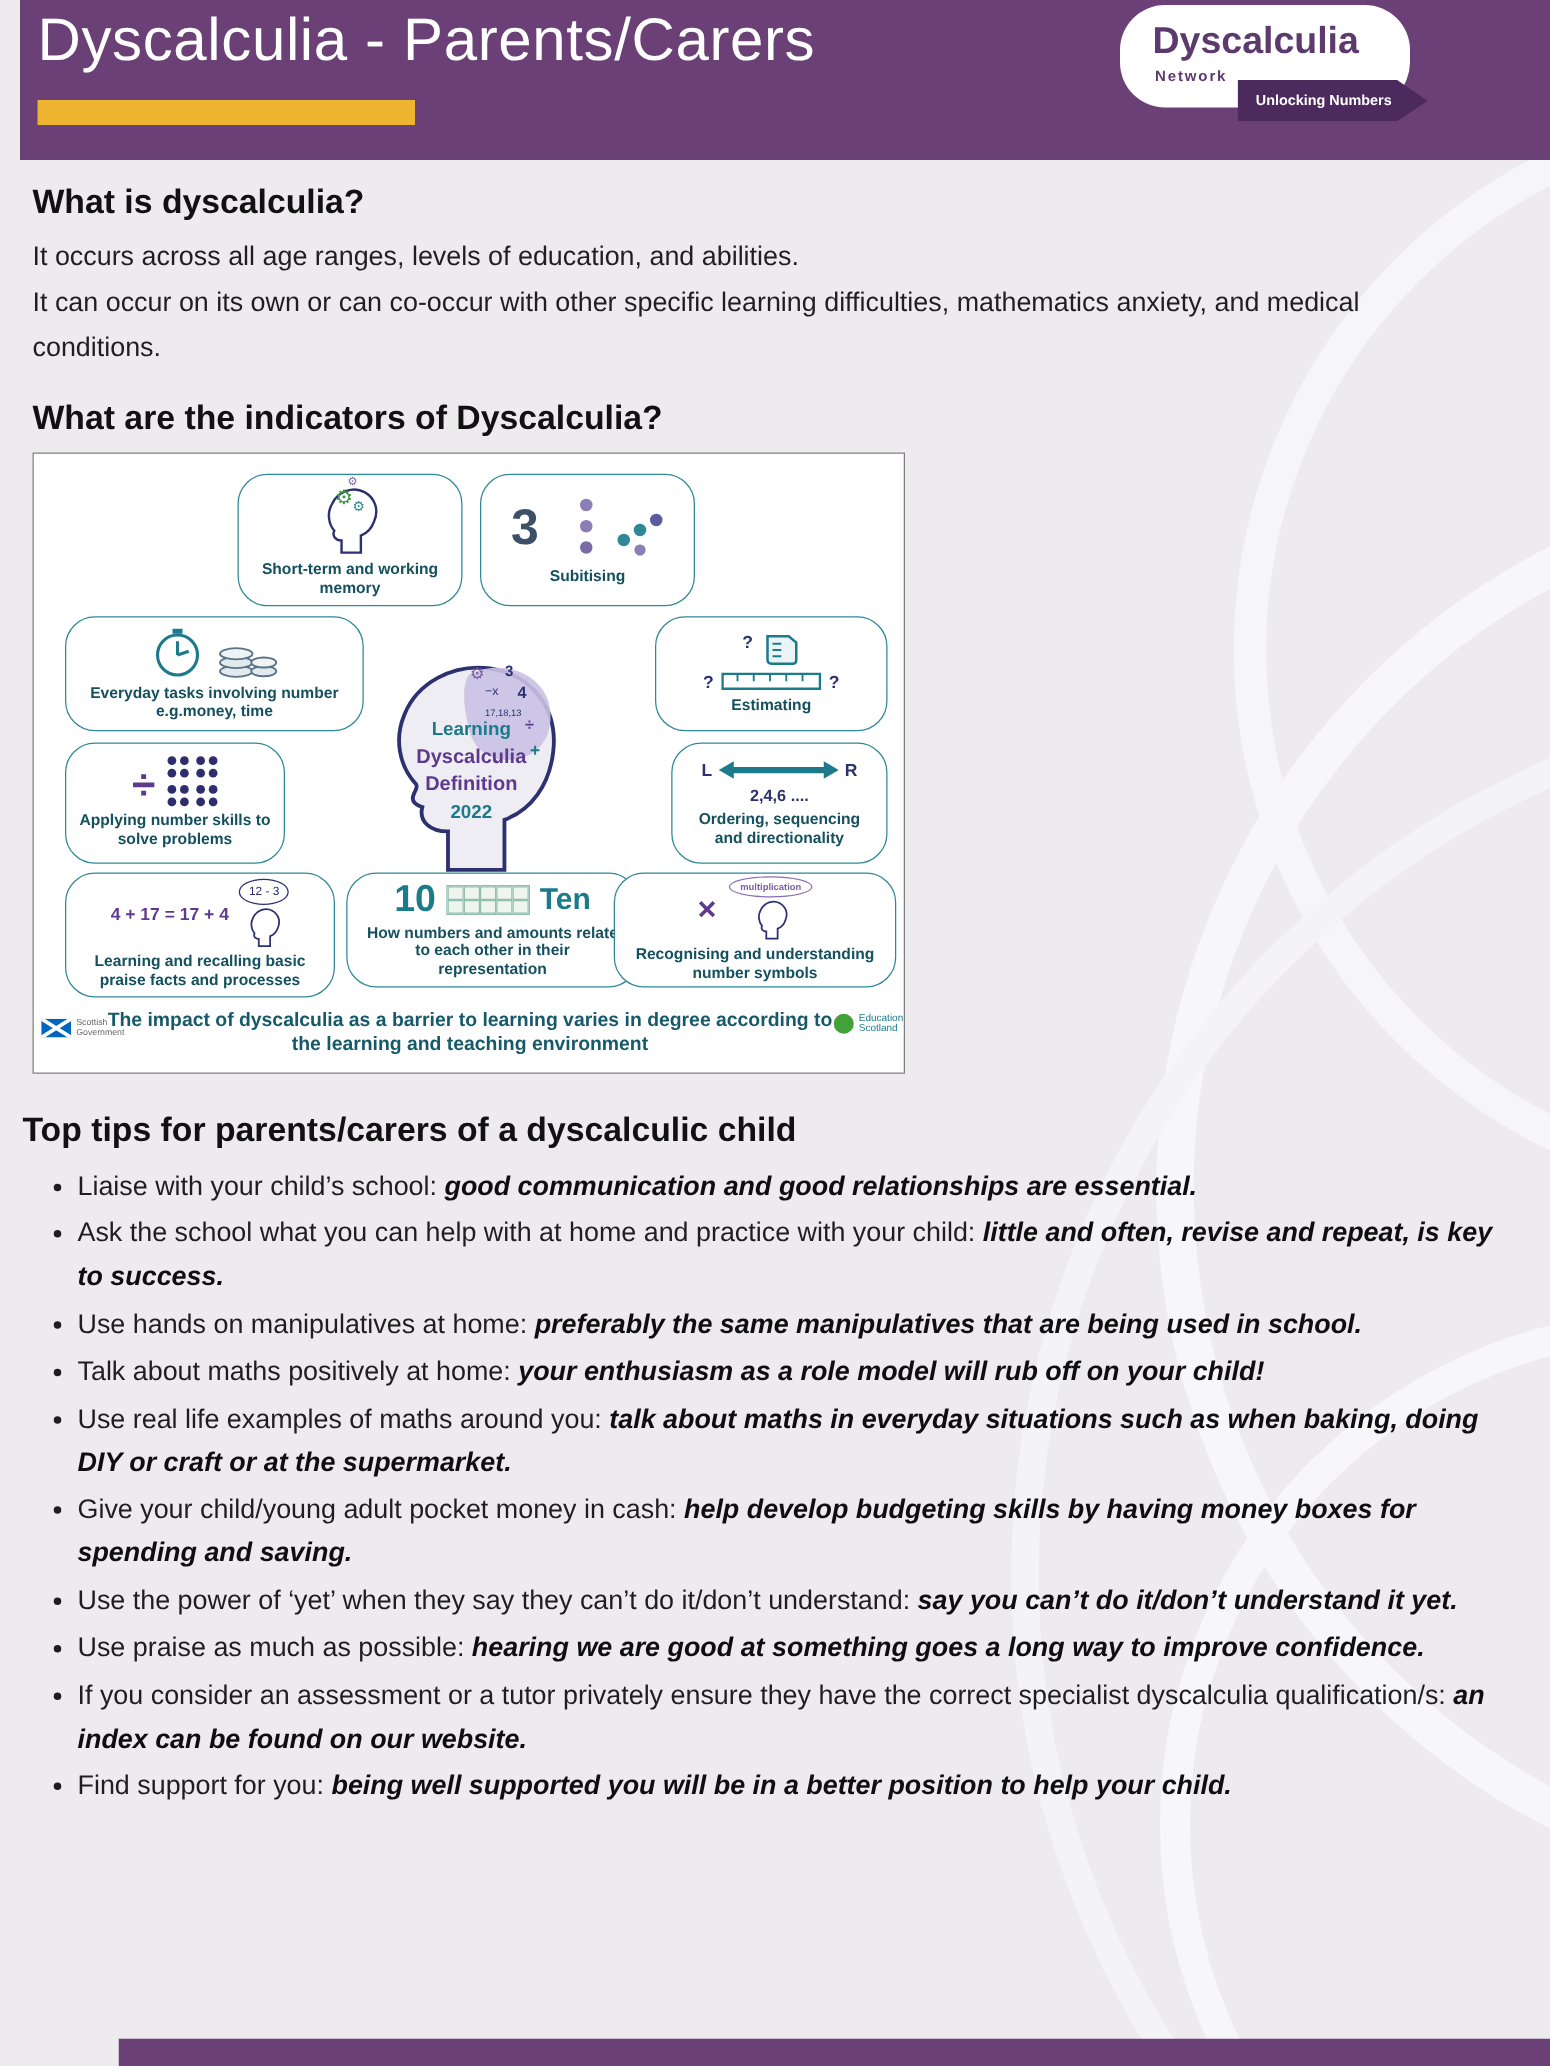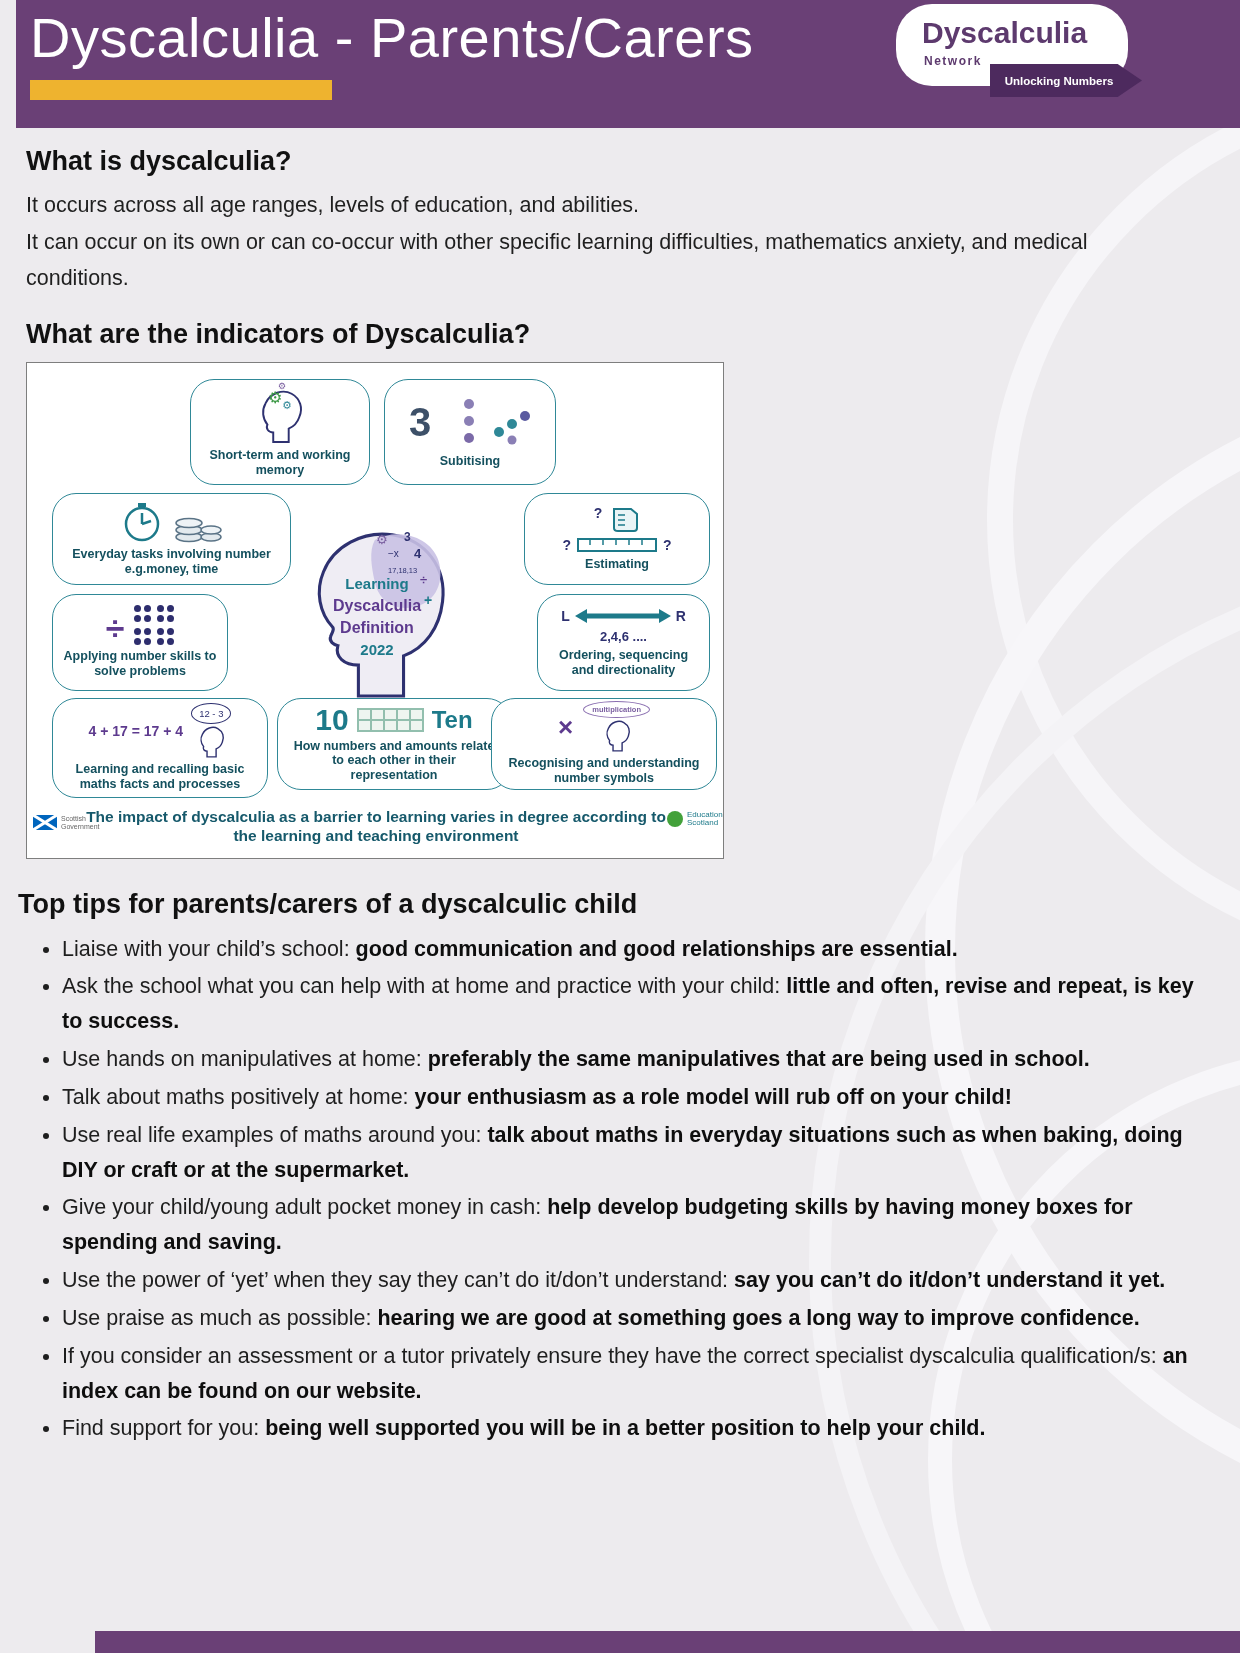--- a/index.html
+++ b/index.html
@@ -11,21 +11,21 @@
     overflow:hidden;
     color:#1f1f1f;
   }
   .page { position:relative; width:1240px; height:1653px; overflow:hidden; background:#edebee; }
 
   
   .swirls { position:absolute; inset:0; z-index:0; pointer-events:none; }
 
   
   .header { position:absolute; top:0; left:16px; right:0; height:128px; background:#6a4076; z-index:2; }
-  .page-title { position:absolute; left:14px; top:4px; font-size:56px; font-weight:500; color:#ffffff; letter-spacing:0.5px; line-height:1.2; }
+  .page-title { position:absolute; left:14px; top:4px; font-size:48px; font-weight:500; color:#ffffff; letter-spacing:0.5px; line-height:1.2; }
   .accent-bar { position:absolute; left:14px; top:80px; width:302px; height:20px; background:#eeb32f; }
 
   .logo { position:absolute; left:882px; top:6px; width:250px; height:100px; }
   .logo-bubble { position:absolute; left:0; top:0; width:228px; height:78px; background:#ffffff; border-radius:34px; box-shadow:0 0 0 2px #ffffff; }
   .logo-name { position:absolute; left:24px; top:10px; font-size:30px; font-weight:bold; color:#5d3a6e; }
   .logo-sub { position:absolute; left:26px; top:48px; font-size:12px; font-weight:bold; letter-spacing:1.5px; color:#5d3a6e; }
   .logo-arrow { position:absolute; left:92px; top:58px; width:152px; height:33px; background:#4d2a5e;
     clip-path:polygon(0 0, 84% 0, 100% 50%, 84% 100%, 0 100%);
     display:flex; align-items:center; justify-content:center; }
   .logo-tagline { color:#ffffff; font-size:11.5px; font-weight:bold; padding-right:14px; white-space:nowrap; }
@@ -113,21 +113,21 @@
 
   .credit-left { position:absolute; left:6px; top:452px; display:flex; align-items:center; gap:4px; }
   .sg-text { font-size:7px; color:#666; width:62px; line-height:1.15; }
   .credit-right { position:absolute; left:640px; top:448px; display:flex; align-items:center; gap:4px; }
   .es-circle { width:16px; height:16px; border-radius:50%; background:#43a13a; flex:0 0 auto; }
   .es-text { font-size:8px; color:#1d7a8a; width:44px; line-height:1.1; }
 
   
   .tips-list { margin:12px 0 0 0; padding-left:36px; max-width:1170px; }
   .tips-list li { font-size:21.5px; line-height:1.62; margin-bottom:3px; color:#1e1e1e; }
-  .tips-list li strong { color:#0e0e0e; }
+  .tips-list li strong { color:#0e0e0e;font-style:italic; }
 
   
   .footer-bar { position:absolute; left:95px; right:0; bottom:0; height:22px; background:#6a4076; z-index:2; }
 
   svg { display:block; }
 </style>
 </head>
 <body>
 
 <div class="page">
@@ -286,21 +286,21 @@
       <div class="ibox ib-recalling">
         <div class="rec-row">
           <span class="equation">4 + 17 = 17 + 4</span>
           <div class="rec-head">
             <span class="thought-bubble">12 - 3</span>
             <svg width="30" height="34" viewBox="0 0 52 60">
               <path d="M19 58 V48 C14 48 11 44 13 40 C8 34 7 25 11 18 C16 7 29 3 38 8 C47 13 50 23 46 32 C44 38 40 42 35 44 V58 Z" fill="#ffffff" stroke="#2e3170" stroke-width="2.5"></path>
             </svg>
           </div>
         </div>
-        <div class="lbl">Learning and recalling basic maths facts and processes</div>
+        <div class="lbl">Learning and recalling basic praise facts and processes</div>
       </div>
 
       <div class="ibox ib-representation">
         <div class="rep-row">
           <span class="rep-num">10</span>
           <div class="tenframe">
             <span class="tfc"></span>
               <span class="tfc"></span>
               <span class="tfc"></span>
               <span class="tfc"></span>

